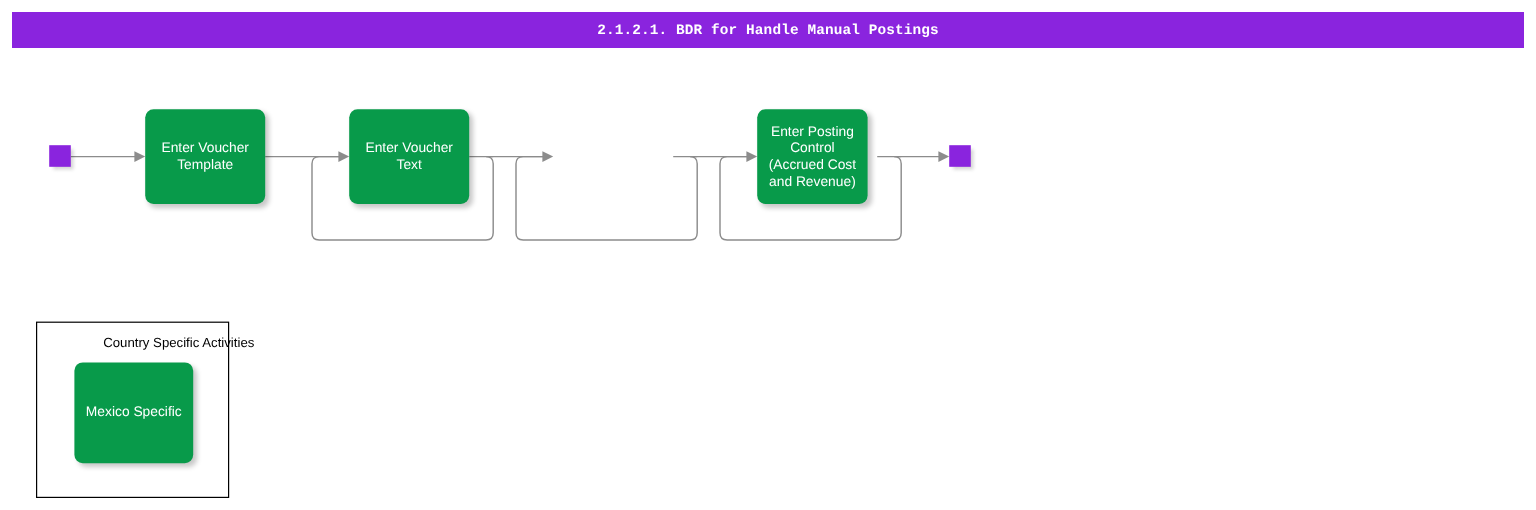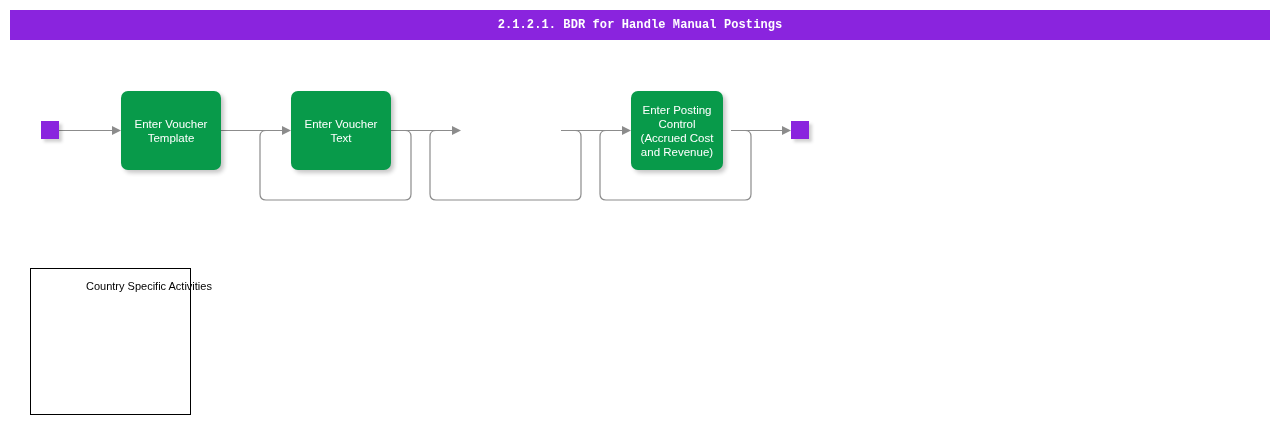--- a/index.html
+++ b/index.html
@@ -161,15 +161,18 @@
     <span class="node-label">Enter Posting
 Control
 (Accrued Cost
 and Revenue)</span>
   </div>
 
   <div class="terminator" style="left:791px; top:121px;"></div>
 
   <div class="group-box" style="left:30px; top:268px; width:161px; height:147px;">
     <span class="group-title">Country Specific Activities</span>
+    <div class="node" style="left:31px; top:33px; width:99px; height:84px;">
+      <span class="node-label">Mexico Specific</span>
+    </div>
   </div>
 
 </div>
 
 </body></html>

